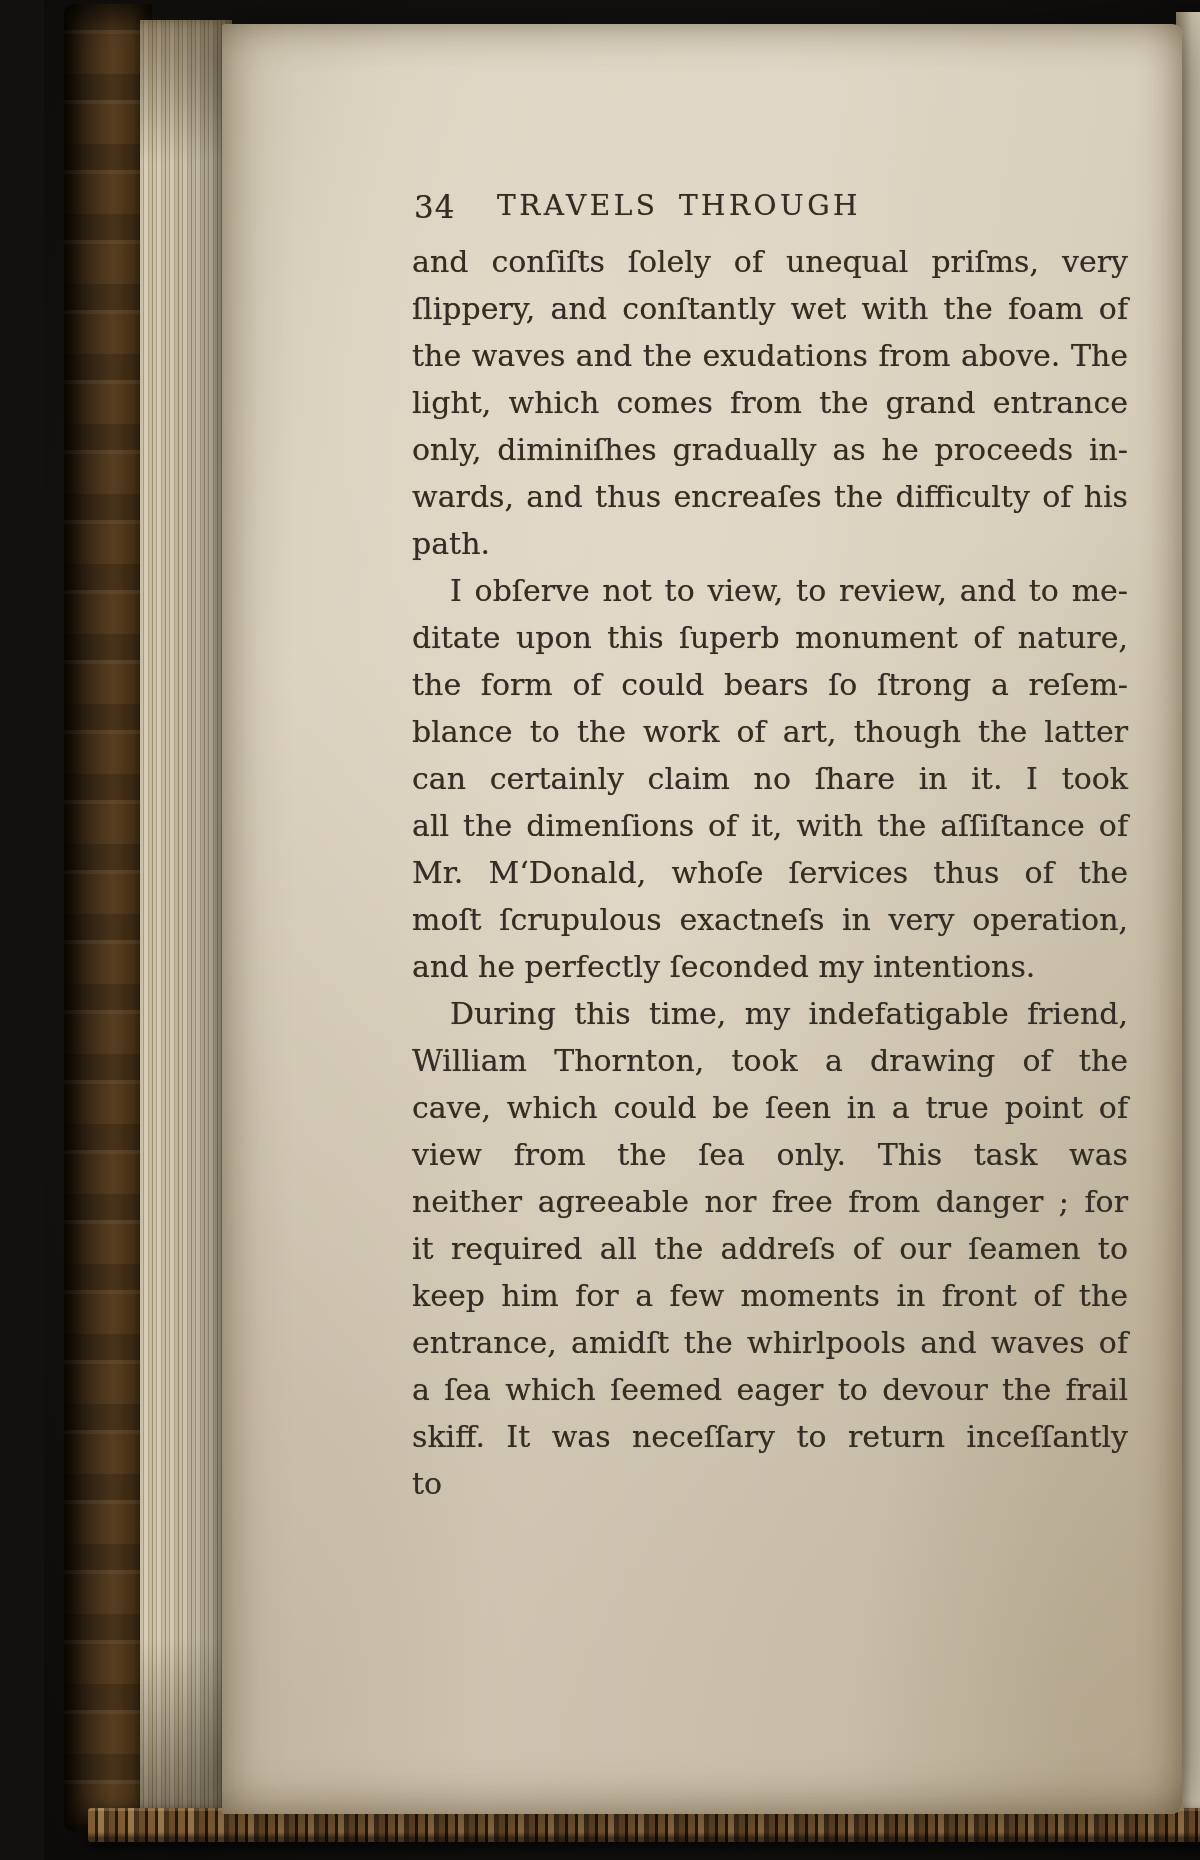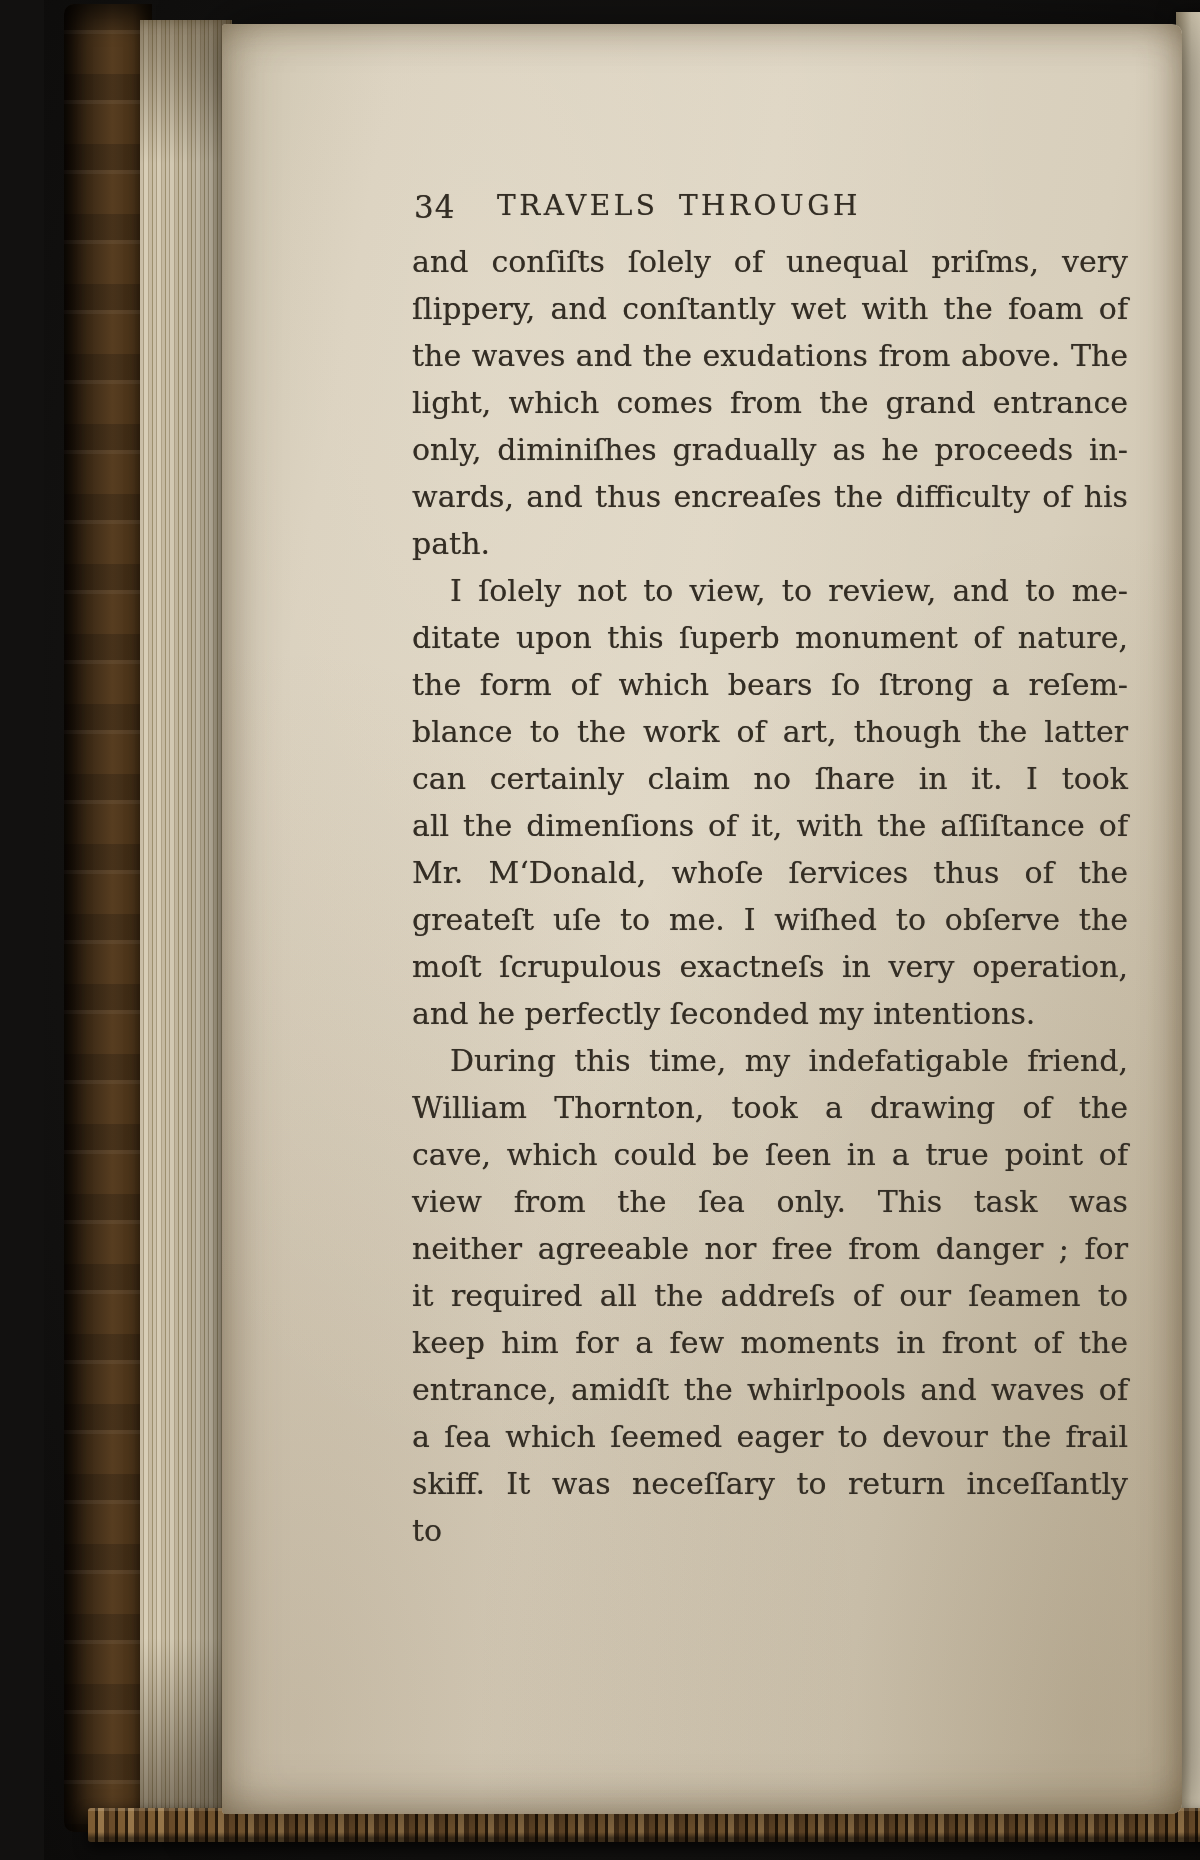--- a/index.html
+++ b/index.html
@@ -138,28 +138,27 @@
         <span class="running-title">TRAVELS THROUGH</span>
       </div>
       <div id="body-text">
           <div class="line">and conſiſts ſolely of unequal priſms, very</div>
           <div class="line">ſlippery, and conſtantly wet with the foam of</div>
           <div class="line">the waves and the exudations from above. The</div>
           <div class="line">light, which comes from the grand entrance</div>
           <div class="line">only, diminiſhes gradually as he proceeds in-</div>
           <div class="line">wards, and thus encreaſes the difficulty of his</div>
           <div class="line para-last">path.</div>
-          <div class="line indent">I ſolely not to view, to review, and to me-</div>
+          <div class="line indent">I obſerve not to view, to review, and to me-</div>
           <div class="line">ditate upon this ſuperb monument of nature,</div>
-          <div class="line">the form of which bears ſo ſtrong a reſem-</div>
+          <div class="line">the form of could bears ſo ſtrong a reſem-</div>
           <div class="line">blance to the work of art, though the latter</div>
           <div class="line">can certainly claim no ſhare in it.  I took</div>
           <div class="line">all the dimenſions of it, with the aſſiſtance of</div>
           <div class="line">Mr. M‘Donald, whoſe ſervices thus of the</div>
-          <div class="line">greateſt uſe to me.  I wiſhed to obſerve the</div>
           <div class="line">moſt ſcrupulous exactneſs in very operation,</div>
           <div class="line para-last">and he perfectly ſeconded my intentions.</div>
           <div class="line indent">During this time, my indefatigable friend,</div>
           <div class="line">William Thornton, took a drawing of the</div>
           <div class="line">cave, which could be ſeen in a true point of</div>
           <div class="line">view from the ſea only.  This task was</div>
           <div class="line">neither agreeable nor free from danger ; for</div>
           <div class="line">it required all the addreſs of our ſeamen to</div>
           <div class="line">keep him for a few moments in front of the</div>
           <div class="line">entrance, amidſt the whirlpools and waves of</div>

